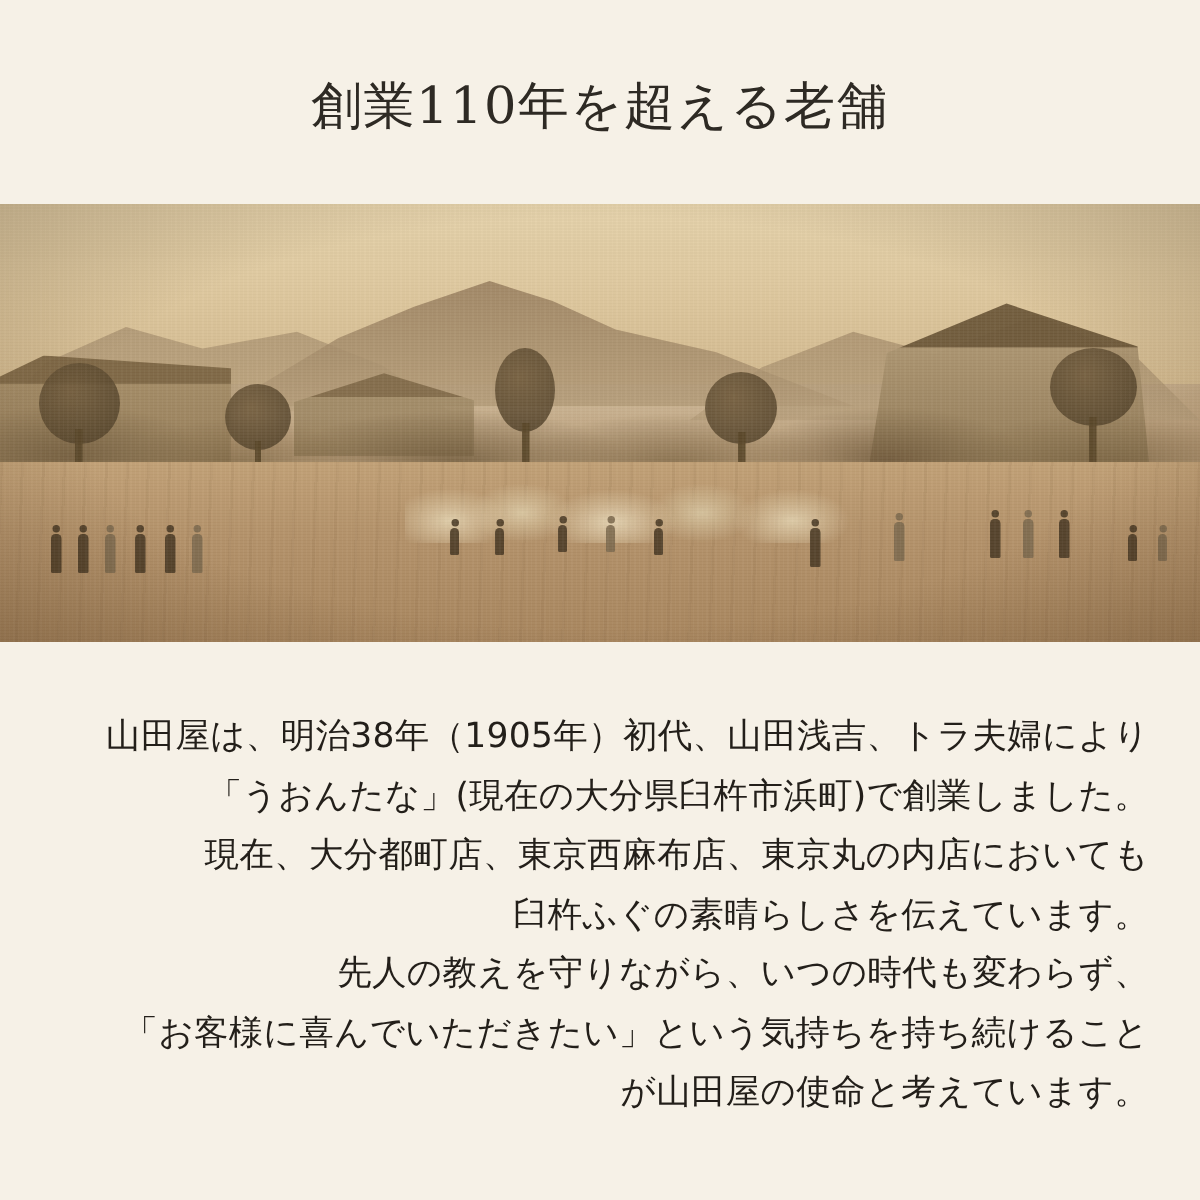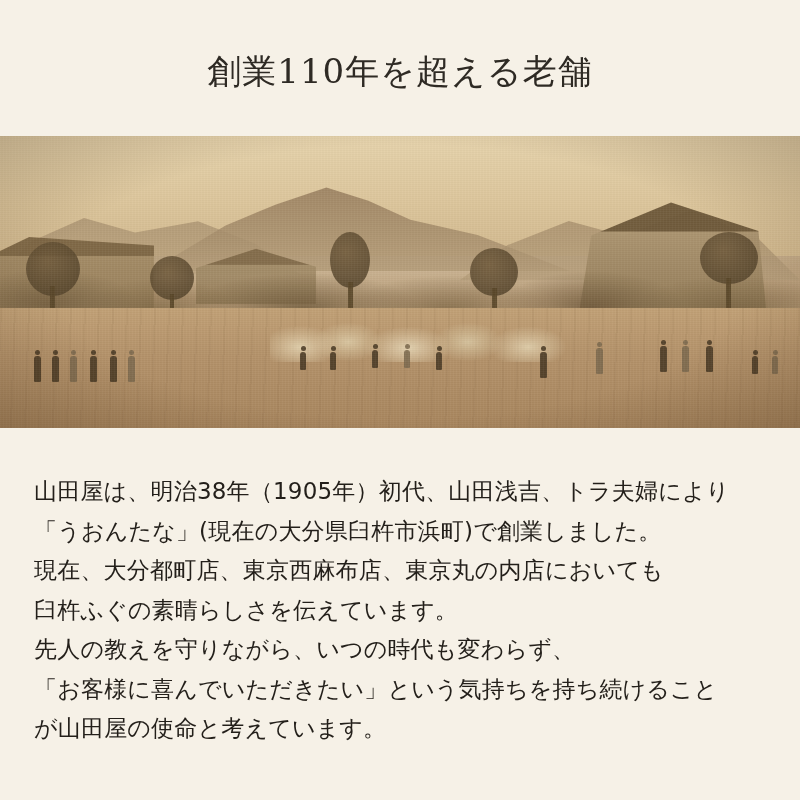--- a/index.html
+++ b/index.html
@@ -202,20 +202,21 @@
       repeating-linear-gradient(0deg, rgba(255,255,255,0.035) 0px, rgba(255,255,255,0.035) 1px, rgba(0,0,0,0.02) 1px, rgba(0,0,0,0.02) 2px),
       repeating-linear-gradient(90deg, rgba(255,255,255,0.03) 0px, rgba(255,255,255,0.03) 1px, rgba(0,0,0,0.015) 1px, rgba(0,0,0,0.015) 3px);
     pointer-events: none;
     opacity: .7;
   }
 
   
   .body-text {
     padding: 44px 34px 0 34px;
     box-sizing: border-box;
+    text-align: right;
   }
   .body-text p {
     margin: 0;
     font-family: "DejaVu Sans", "Liberation Sans", sans-serif;
     font-size: 23px;
     line-height: 1.72;
     color: #231f1a;
     letter-spacing: 0.2px;
     white-space: pre-wrap;
   }

